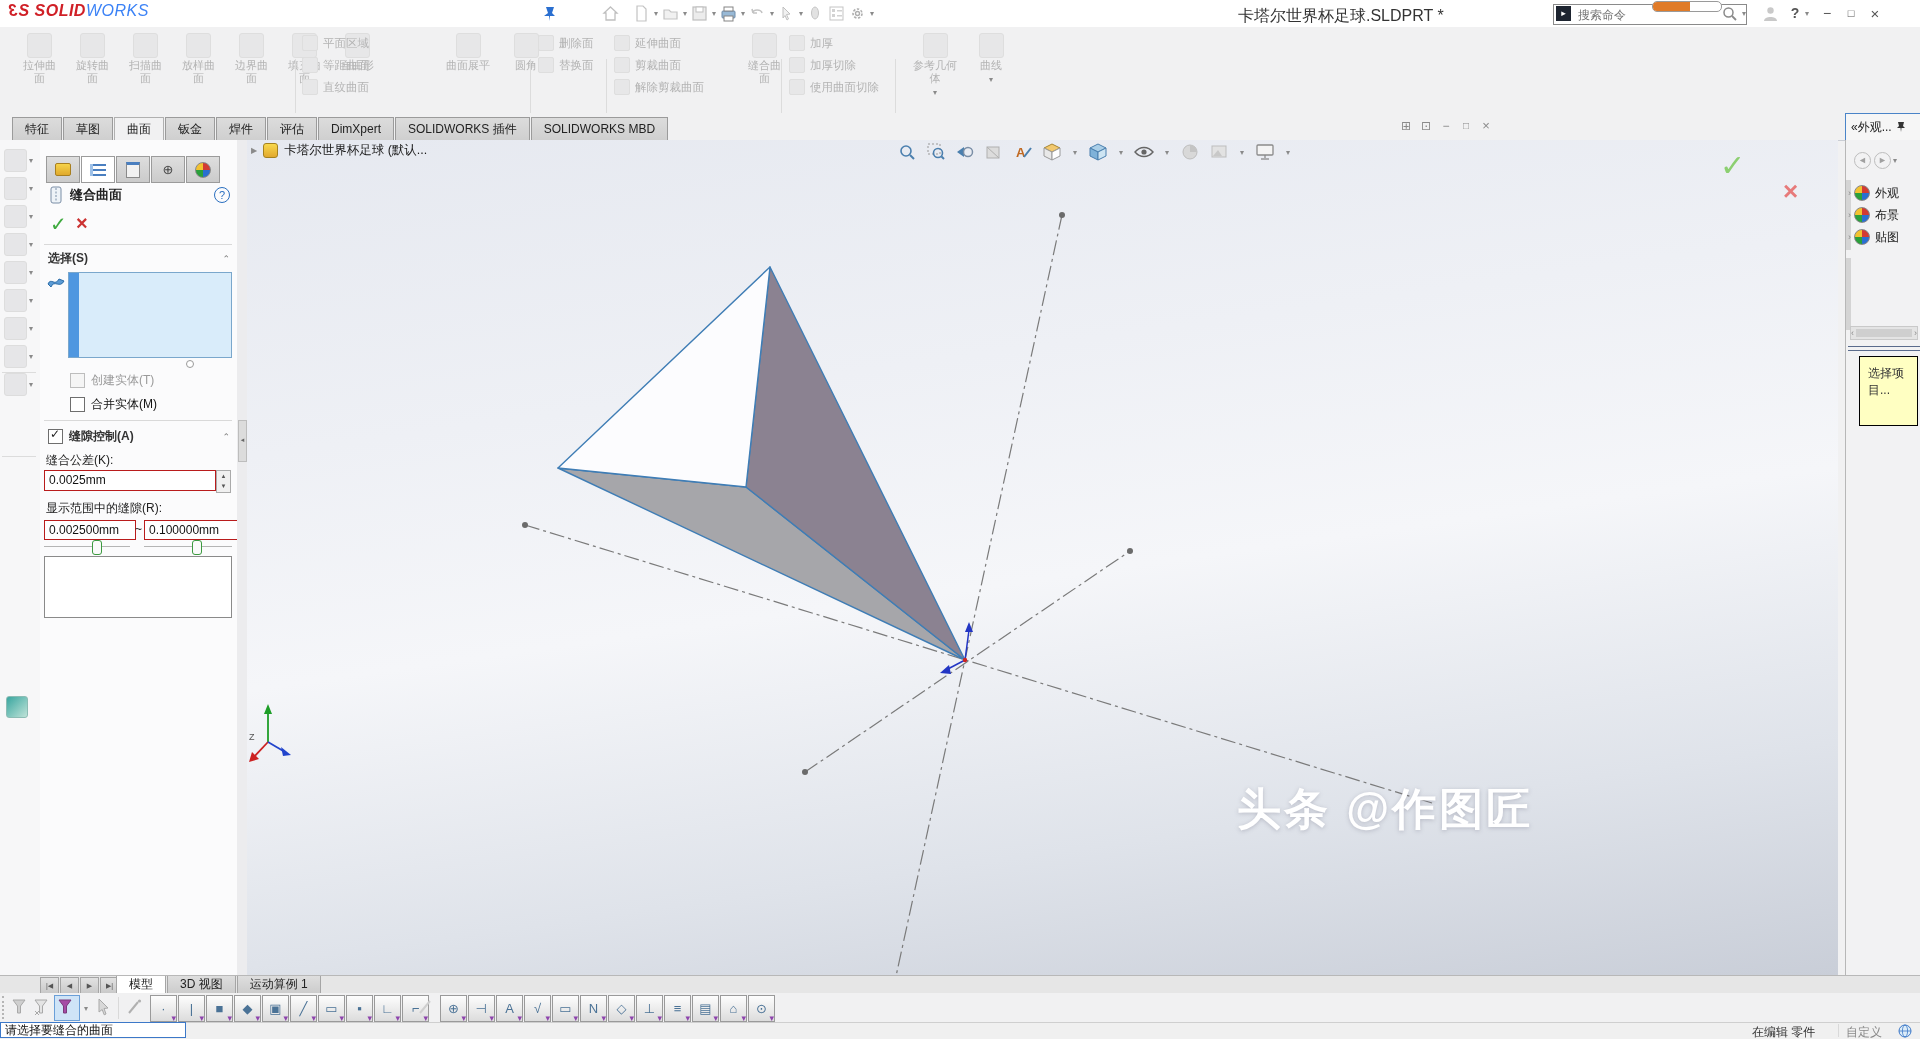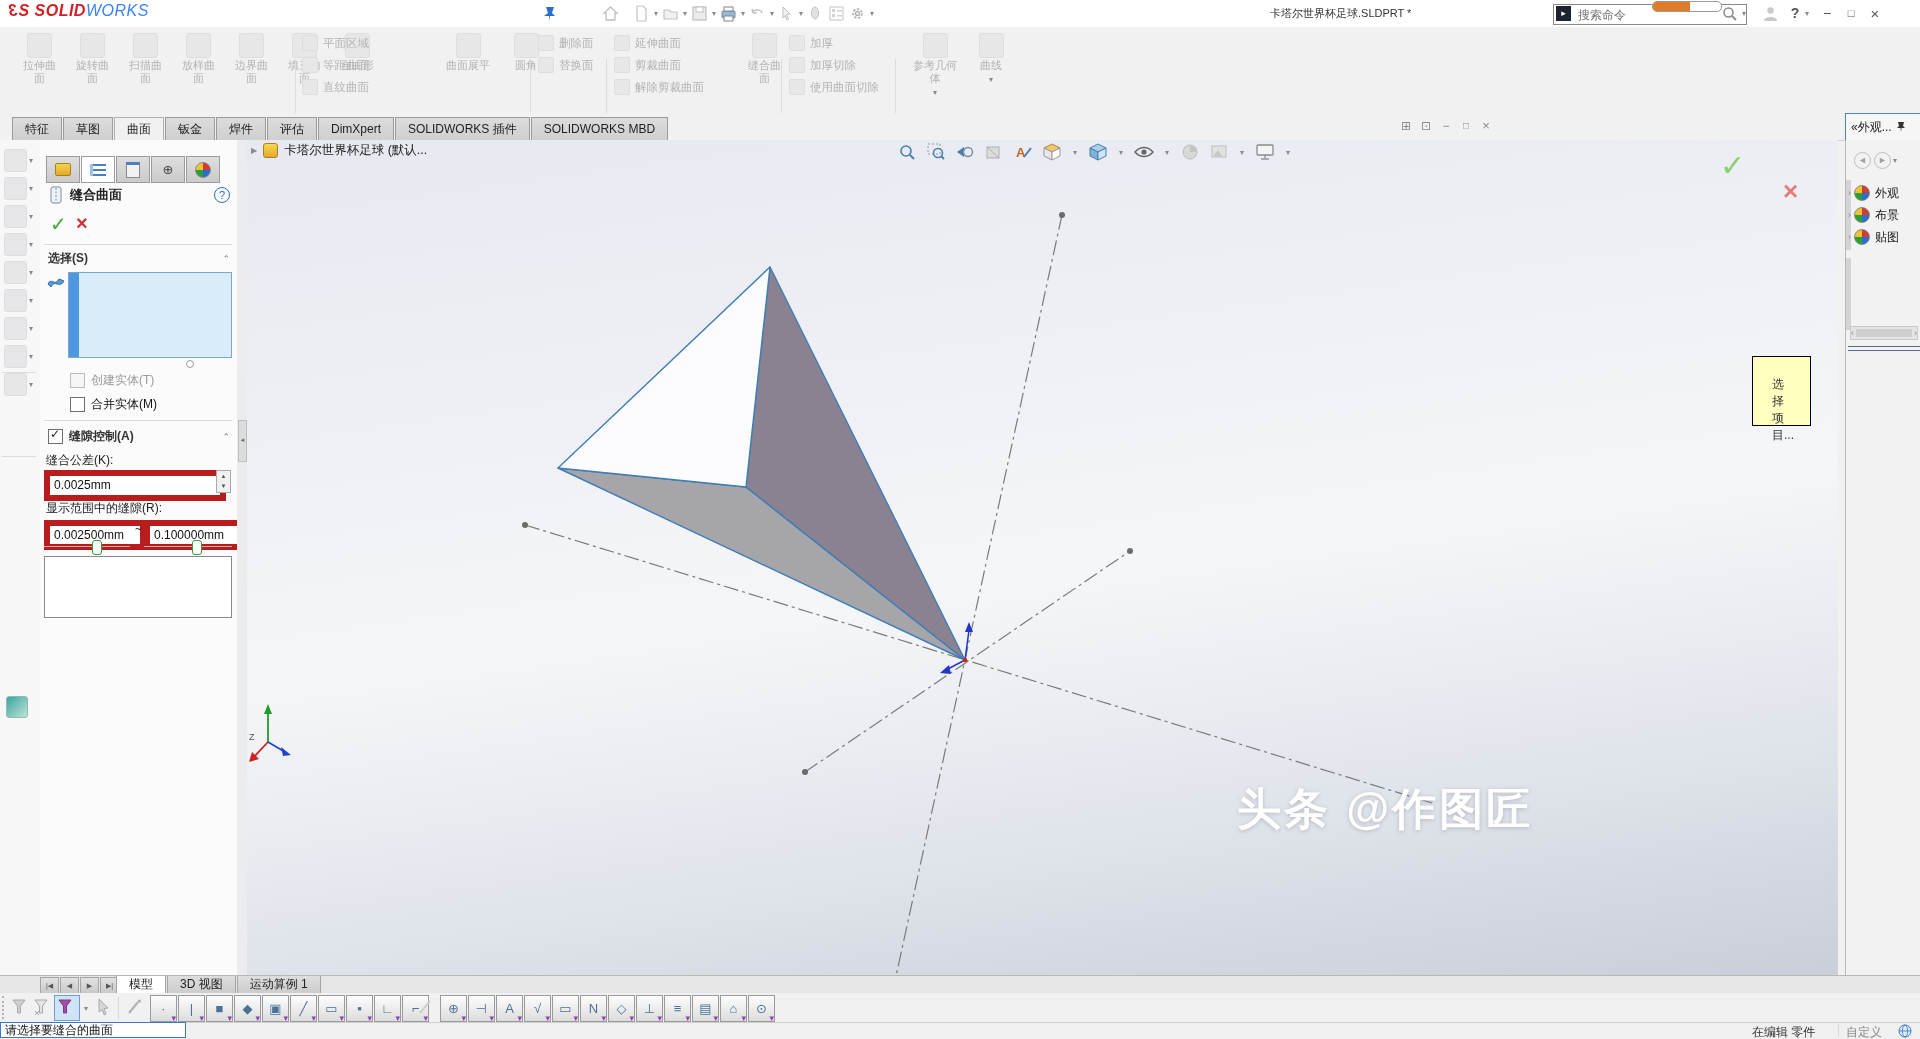--- a/index.html
+++ b/index.html
@@ -9,21 +9,21 @@
   .abs{position:absolute;}
   .flex{display:flex;align-items:center;}
   
   #titlebar{left:0;top:0;width:1920px;height:27px;background:#fff;border-bottom:1px solid #d8d8d8;}
   .logo{left:8px;top:2px;font-style:italic;font-weight:bold;color:#d02027;font-size:16px;letter-spacing:.5px;}
   .logo .ds{display:inline-block;transform:scaleX(-1);margin-right:1px;}
   .logo .wk{font-weight:400;color:#3b82f6;}
   .menu-item{padding:0 11px;line-height:27px;font-size:13px;color:#1a1a1a;}
   .qat-ic{width:17px;height:17px;margin:0 2px;opacity:.8;}
   .caret{font-size:8px;color:#8a8a8a;margin:0 2px;}
-  #doc-title{left:1238px;top:6px;font-size:11px;color:#333;margin-left:32px;}
+  #doc-title{left:1238px;top:6px;font-size:16px;color:#333;}
   #searchbox{left:1553px;top:4px;width:192px;height:19px;border:1px solid #8a8a8a;background:#fff;}
   #search-glyph{left:1556px;top:6px;width:15px;height:15px;background:#1d2430;color:#fff;font-size:9px;text-align:center;line-height:15px;}
   #search-input{left:1576px;top:5px;width:120px;height:17px;border:none;outline:none;font-size:12px;color:#555;background:transparent;}
   #progress-pill{left:1652px;top:1px;width:68px;height:9px;border:1px solid #9a9a9a;border-radius:5px;background:#fff;overflow:hidden;}
   #progress-pill i{display:block;width:55%;height:100%;background:#e07b28;}
   .winbtn{top:0px;height:27px;line-height:27px;font-size:14px;color:#555;text-align:center;width:22px;}
   
   #ribbon{left:0;top:27px;width:1920px;height:86px;background:#f1f1f2;}
   .rb-big-row{display:flex;}
   .rbB{width:41px;text-align:center;color:#b3b3b3;font-size:11px;margin-right:1px;margin-left:11px;}
@@ -46,21 +46,21 @@
   
   #pmpanel{left:40px;top:140px;width:197px;height:835px;background:#fbfbfc;border-right:1px solid #d6d6d6;}
   .pmtab{width:32px;height:25px;background:linear-gradient(#dedede,#cbcbcb);border:1px solid #9b9b9b;margin-right:1px;
          display:flex;align-items:center;justify-content:center;}
   .pmtab.active{background:#fff;}
   .pm-sec{font-weight:bold;font-size:12px;color:#333;}
   .chev{color:#777;font-size:9px;}
   .cb{width:13px;height:13px;border:1px solid #6e6e6e;background:#fff;display:inline-block;position:relative;}
   .cb.dis{border-color:#bdbdbd;background:#f5f5f5;}
   .cb.checked::after{content:"✓";position:absolute;left:1px;top:-3px;font-size:12px;color:#222;font-weight:bold;}
-  .pm-input{border:6px solid #b91c1c;background:#fff;font-size:12px;color:#111;line-height:19px;padding-left:4px;overflow:hidden;}
+  .pm-input{border:1px solid #b91c1c;background:#fff;font-size:12px;color:#111;line-height:19px;padding-left:4px;overflow:hidden;}
   .sh{position:absolute;width:8px;height:13px;background:#fafafa;border:1px solid #3c9a40;border-radius:3px;}
   .rail{position:absolute;height:1px;background:#b5b5b5;}
   
   #splitter{left:237px;top:140px;width:10px;height:835px;background:#ececee;border-right:1px solid #c9c9c9;}
   
   #viewport{left:247px;top:140px;width:1591px;height:835px;
             background:linear-gradient(172deg,#e6e9f0 0%,#eef0f5 30%,#f5f6f9 52%,#dfe3ea 78%,#c9ced8 100%);overflow:hidden;}
   #breadcrumb{left:4px;top:2px;display:flex;align-items:center;font-size:12.5px;color:#1a1a1a;}
   .part-ic{width:13px;height:13px;background:linear-gradient(#f8d84d,#e2a92e);border:1px solid #a5821e;border-radius:3px;margin:0 6px 0 6px;}
   .hu{left:650px;top:2px;display:flex;align-items:center;gap:9px;}
@@ -69,22 +69,22 @@
   #cancel-x{left:1536px;top:36px;font-size:26px;font-weight:bold;color:#e77a7a;}
   #watermark{left:990px;top:640px;font-size:44px;font-weight:bold;color:#ffffff;letter-spacing:3px;
              text-shadow:0 1px 4px rgba(110,110,130,.35);white-space:nowrap;}
   
   #taskpane{left:1845px;top:140px;width:75px;height:835px;background:#f2f2f3;border-left:1px solid #b7b7b7;}
   #tp-header{left:1845px;top:113px;width:74px;height:26px;background:#f6f6f6;border:1px solid #4a84c8;
              display:flex;align-items:center;font-size:12px;color:#222;padding-left:5px;}
   .tp-row{position:absolute;left:2px;display:flex;align-items:center;height:22px;font-size:12px;color:#222;}
   .ballicon{width:14px;height:14px;border-radius:50%;border:1px solid #888;flex:0 0 auto;margin:0 5px 0 3px;
             background:conic-gradient(#d23b33 0 25%,#2a6fd0 0 50%,#2aa03a 0 75%,#f2c230 0 100%);}
-  #tp-tooltip{left:1752px;top:356px;width:59px;height:70px;background:#ffffc2;border:1px solid #000;
-              font-size:12px;color:#333;padding:19px;box-sizing:border-box;}
+  #tp-tooltip{left:1859px;top:356px;width:59px;height:70px;background:#ffffc2;border:1px solid #000;
+              font-size:12px;color:#333;padding:8px;box-sizing:border-box;}
   
   #bottomtabs{left:0;top:975px;width:1920px;height:18px;background:#e6e6e6;border-top:1px solid #b8b8b8;}
   .navbtn{width:17px;height:15px;background:linear-gradient(#e2e2e2,#c9c9c9);border:1px solid #a5a5a5;font-size:7px;
           display:flex;align-items:center;justify-content:center;color:#555;margin-right:1px;}
   .mtab{height:17px;line-height:17px;padding:0 12px;font-size:12px;background:linear-gradient(#dedede,#cccccc);
         border:1px solid #a5a5a5;border-top:none;margin-right:1px;color:#222;}
   .mtab.active{background:#fff;}
   
   #filterbar{left:0;top:993px;width:1920px;height:29px;background:#f1f1f2;}
   .funnel{width:14px;height:16px;}

